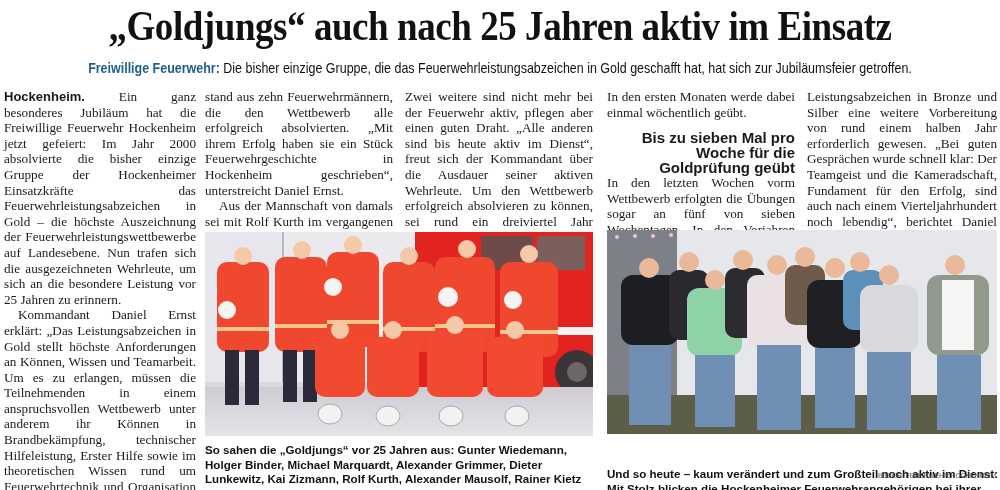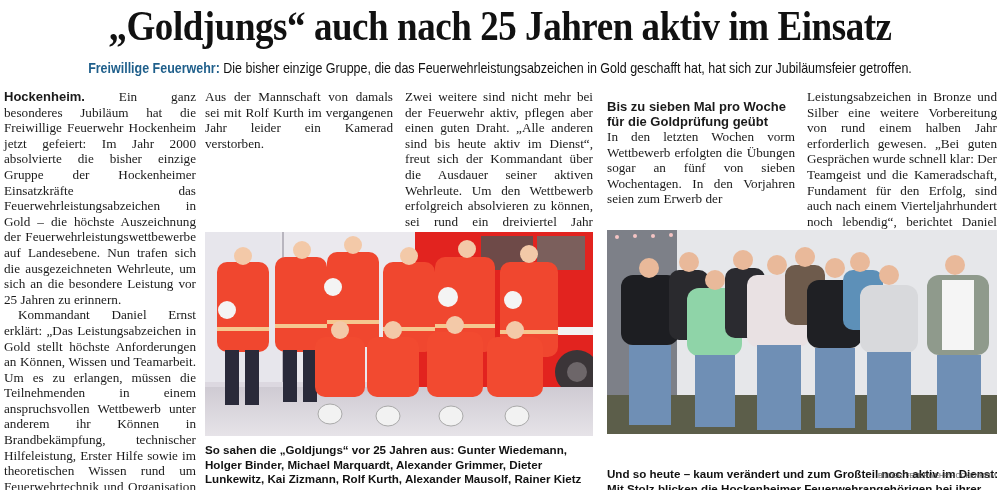--- a/index.html
+++ b/index.html
@@ -23,21 +23,21 @@
 
     .col {
       position: absolute; top: 89px; font-size: 13.2px; line-height: 15.6px;
       text-align: justify; hyphens: manual; color: #1a1a1a;
     }
     .col p { margin: 0; }
     .col p + p { text-indent: 14px; }
     .col .lead { font-family: "Liberation Sans", "DejaVu Sans", sans-serif; font-weight: bold; font-size: 13px; }
     .col .subhead {
       font-family: "Liberation Sans", "DejaVu Sans", sans-serif; font-weight: bold;
-      font-size: 13px; line-height: 15px; margin-top: 10px; text-align: left; text-indent: 0 !important;
+      font-size: 15px; line-height: 15px; margin-top: 10px; text-align: right; text-indent: 0 !important;
     }
     .col .author { float: right; font-style: italic; }
 
     #col1 { left: 4px; width: 192px; height: 400px; }
     #col2 { left: 205px; width: 188px; }
     #col3 { left: 405px; width: 188px; }
     #col4 { left: 607px; width: 188px; }
     #col5 { left: 807px; width: 190px; }
 
     .photo { position: absolute; overflow: hidden; }
@@ -65,28 +65,30 @@
   <span class="kicker">Freiwillige Feuerwehr:</span><span> Die bisher einzige Gruppe, die das Feuerwehrleistungsabzeichen in Gold geschafft hat, hat sich zur Jubiläumsfeier getroffen.</span>
 </div>
 
 <div class="col" id="col1">
   <p><span class="lead">Hockenheim.</span><span> Ein ganz besonderes Jubiläum hat die Freiwillige Feuerwehr Hockenheim jetzt gefeiert: Im Jahr 2000 absolvierte die bisher einzige Gruppe der Hockenheimer Einsatzkräfte das Feuerwehrleistungsabzeichen in Gold – die höchste Auszeichnung der Feuerwehrleistungswettbewerbe auf Landesebene. Nun trafen sich die ausgezeichneten Wehrleute, um sich an die besondere Leistung vor 25 Jahren zu erinnern.</span></p>
   <p>Kommandant Daniel Ernst erklärt: „Das Leistungsabzeichen in Gold stellt höchste Anforderungen an Können, Wissen und Teamarbeit. Um es zu erlangen, müssen die Teilnehmenden in einem anspruchsvollen Wettbewerb unter anderem ihr Können in Brandbekämpfung, technischer Hilfeleistung, Erster Hilfe sowie im theoretischen Wissen rund um Feuerwehrtechnik und Organisation unter Beweis stellen.“</p>
 
 </div>
 
 <div class="col" id="col2">
+  <p>stand aus zehn Feuerwehrmännern, die den Wettbewerb alle erfolgreich absolvierten. „Mit ihrem Erfolg haben sie ein Stück Feuerwehrgeschichte in Hockenheim geschrieben“, unterstreicht Daniel Ernst.</p>
   <p>Aus der Mannschaft von damals sei mit Rolf Kurth im vergangenen Jahr leider ein Kamerad verstorben.</p>
 </div>
 
 <div class="col" id="col3">
   <p>Zwei weitere sind nicht mehr bei der Feuerwehr aktiv, pflegen aber einen guten Draht. „Alle anderen sind bis heute aktiv im Dienst“, freut sich der Kommandant über die Ausdauer seiner aktiven Wehrleute. Um den Wettbewerb erfolgreich absolvieren zu können, sei rund ein dreiviertel Jahr Vorbereitungszeit erforderlich.</p>
 </div>
 
 <div class="col" id="col4">
+  <p>In den ersten Monaten werde dabei einmal wöchentlich geübt.</p>
   <p class="subhead">Bis zu sieben Mal pro Woche für die Goldprüfung geübt</p>
   <p style="text-indent:0">In den letzten Wochen vorm Wettbewerb erfolgten die Übungen sogar an fünf von sieben Wochentagen. In den Vorjahren seien zum Erwerb der</p>
 </div>
 
 <div class="col" id="col5">
   <p><span>Leistungsabzeichen in Bronze und Silber eine weitere Vorbereitung von rund einem halben Jahr erforderlich gewesen. „Bei guten Gesprächen wurde schnell klar: Der Teamgeist und die Kameradschaft, Fundament für den Erfolg, sind auch nach einem Vierteljahrhundert noch lebendig“, berichtet Daniel Ernst.</span> <span class="author">mm</span></p>
 </div>
 
 <div class="photo" id="photo-old">
   <svg width="388" height="204" viewBox="0 0 388 204">

